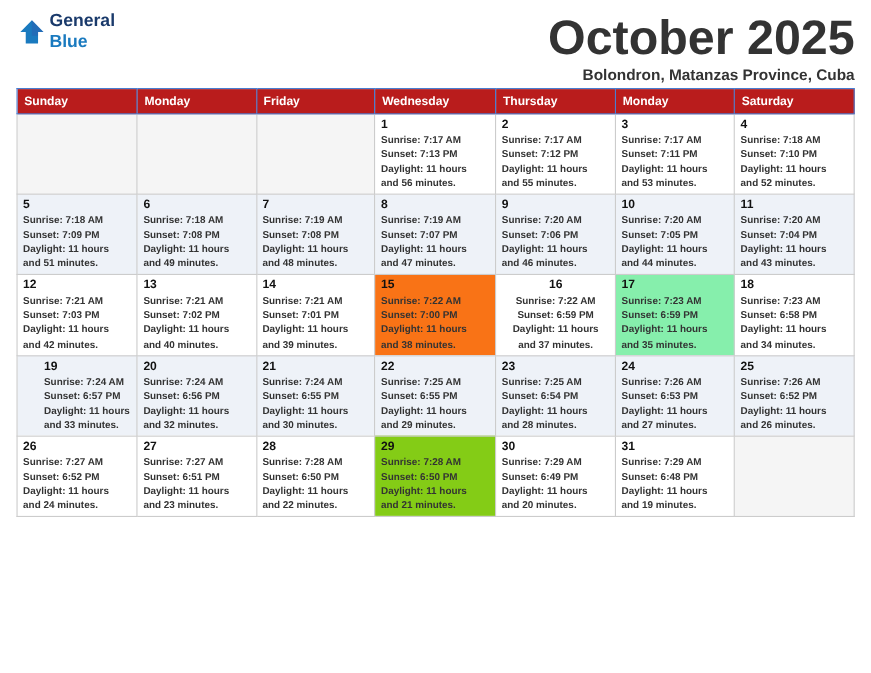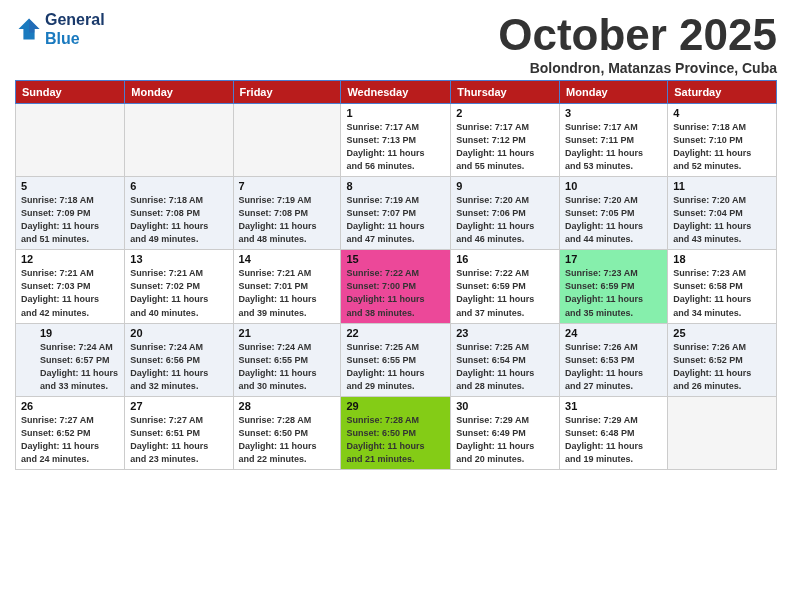--- a/index.html
+++ b/index.html
@@ -216,28 +216,28 @@
 Daylight: 11 hours
 and 40 minutes.</div>
           </td>
           <td style="background: rgb(255, 255, 255);">
             <div class="day-num">14</div>
             <div class="day-info" style="white-space: pre-line;">Sunrise: 7:21 AM
 Sunset: 7:01 PM
 Daylight: 11 hours
 and 39 minutes.</div>
           </td>
-          <td style="background: #ec4899;">
+          <td style="background: #f97316;">
             <div class="day-num">15</div>
             <div class="day-info" style="white-space: pre-line;">Sunrise: 7:22 AM
 Sunset: 7:00 PM
 Daylight: 11 hours
 and 38 minutes.</div>
           </td>
-          <td style="background: rgb(255, 255, 255);">
+          <td style="background: rgb(255, 255, 255); text-align: center;">
             <div class="day-num">16</div>
             <div class="day-info" style="white-space: pre-line;">Sunrise: 7:22 AM
 Sunset: 6:59 PM
 Daylight: 11 hours
 and 37 minutes.</div>
           </td>
           <td style="background: #86efac;">
             <div class="day-num">17</div>
             <div class="day-info" style="white-space: pre-line;">Sunrise: 7:23 AM
 Sunset: 6:59 PM

